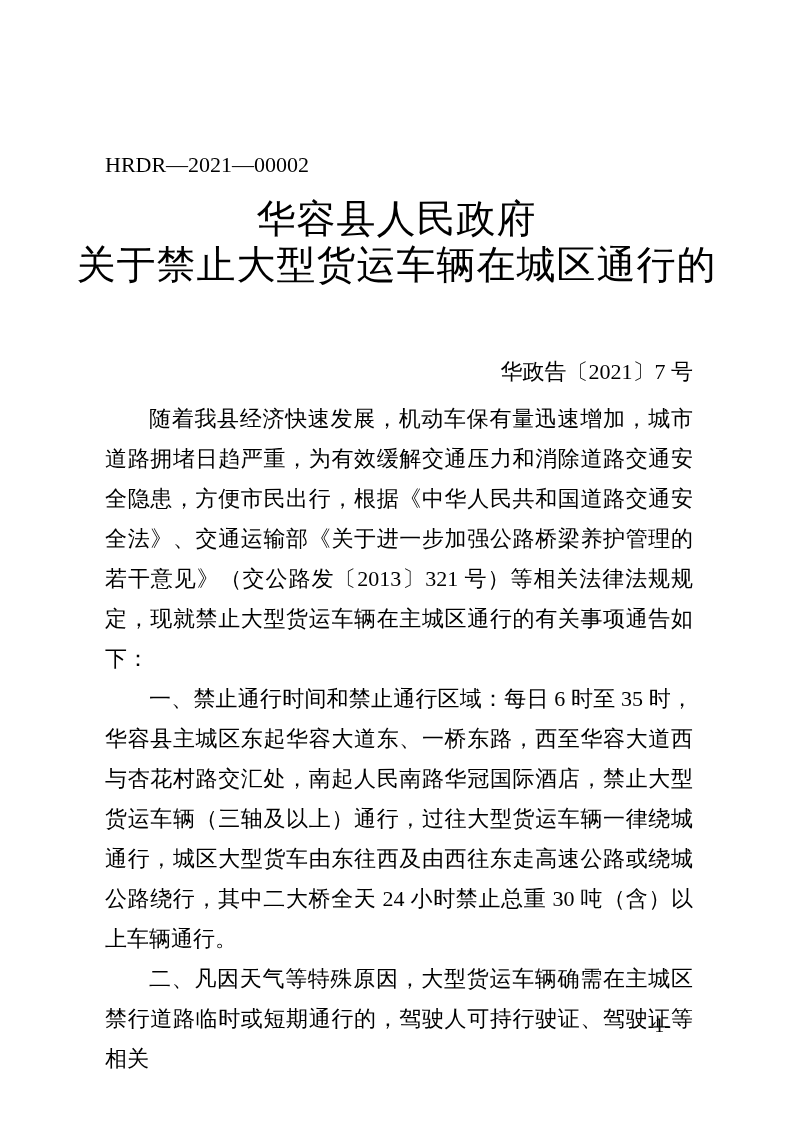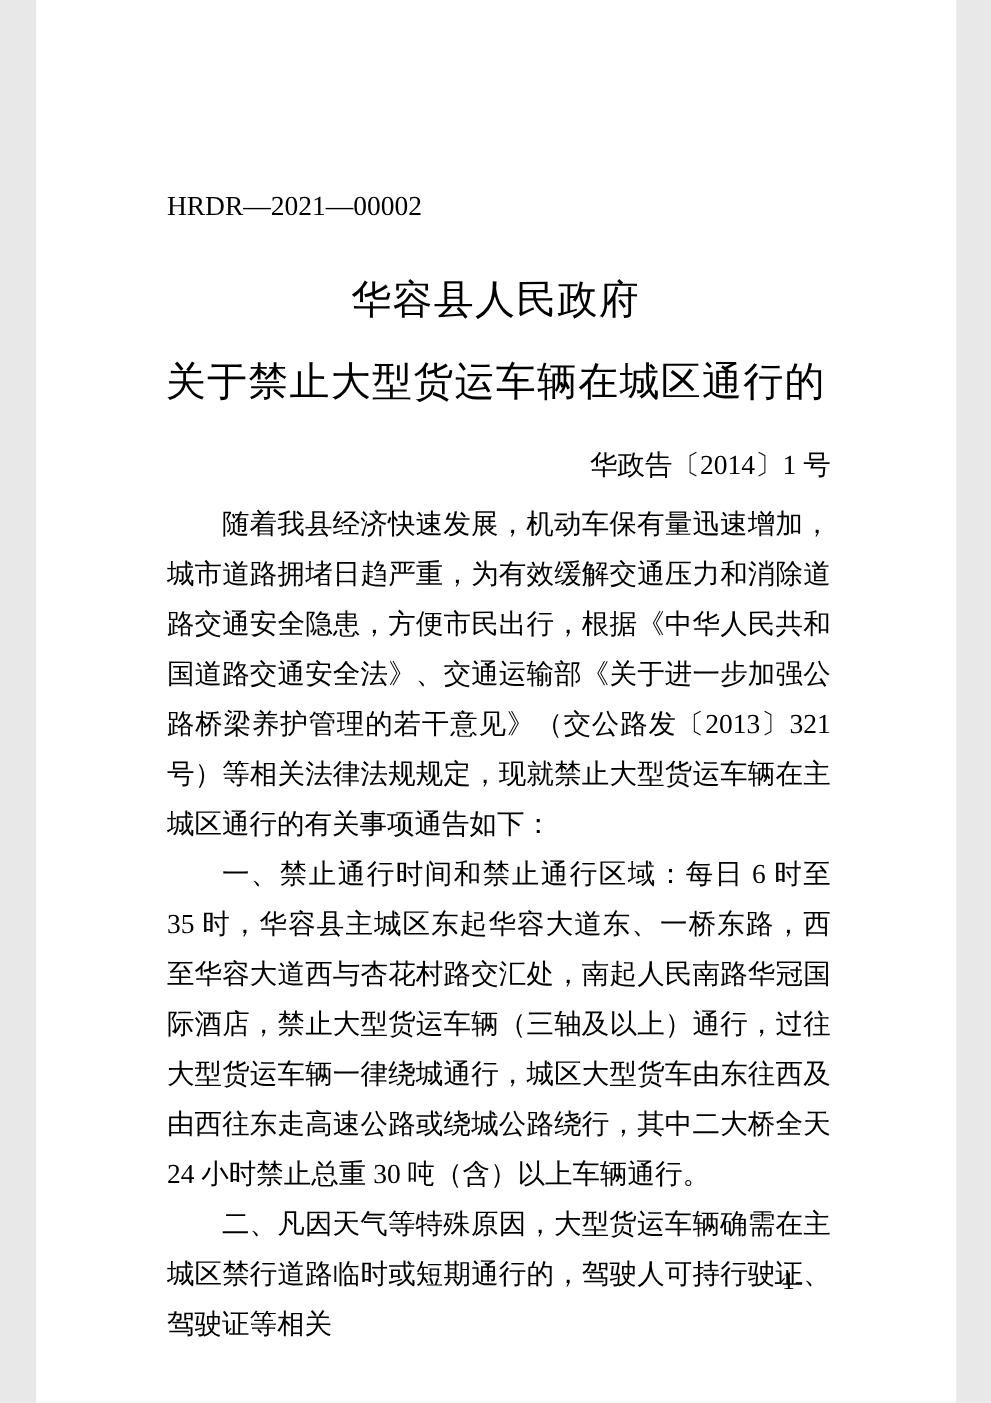--- a/index.html
+++ b/index.html
@@ -1,18 +1,18 @@
 <!DOCTYPE html>
 <html lang="zh"><head>
 <meta charset="utf-8">
 <style>
   html, body { margin: 0; padding: 0; background: #e8e8e8; }
   .page {
     position: relative;
-    width: 736px;
+    width: 793px;
     height: 1122px;
     margin: 0 auto;
     background: #ffffff;
     color: #000000;
     font-family: "Liberation Serif", "DejaVu Serif", serif;
     overflow: hidden;
   }
   .doc-id {
     position: absolute;
     left: 105px;
@@ -22,25 +22,24 @@
     white-space: nowrap;
   }
   .title-block {
     position: absolute;
     left: 0;
     top: 196px;
     width: 100%;
     text-align: center;
   }
   .title-line {
-    font-size: 32px;
+    font-size: 39px;
     line-height: 46px;
     letter-spacing: 1px;
     white-space: pre;
-    margin-top: 20px;
   }
   .doc-number {
     position: absolute;
     top: 356px;
     right: 100px;
     font-size: 22px;
     line-height: 32px;
     white-space: pre;
   }
   .body-text {
@@ -70,21 +69,21 @@
 
 <div class="page">
 
   <div class="doc-id">HRDR—2021—00002</div>
 
   <div class="title-block">
     <div class="title-line">华容县人民政府</div>
     <div class="title-line">关于禁止大型货运车辆在城区通行的</div>
   </div>
 
-  <div class="doc-number">华政告〔2014〕1 号</div>
+  <div class="doc-number">华政告〔2021〕7 号</div>
 
   <div class="body-text">
     <p>随着我县经济快速发展，机动车保有量迅速增加，城市道路拥堵日趋严重，为有效缓解交通压力和消除道路交通安全隐患，方便市民出行，根据《中华人民共和国道路交通安全法》、交通运输部《关于进一步加强公路桥梁养护管理的若干意见》（交公路发〔2013〕321 号）等相关法律法规规定，现就禁止大型货运车辆在主城区通行的有关事项通告如下：</p>
     <p>一、禁止通行时间和禁止通行区域：每日 6 时至 35 时，华容县主城区东起华容大道东、一桥东路，西至华容大道西与杏花村路交汇处，南起人民南路华冠国际酒店，禁止大型货运车辆（三轴及以上）通行，过往大型货运车辆一律绕城通行，城区大型货车由东往西及由西往东走高速公路或绕城公路绕行，其中二大桥全天 24 小时禁止总重 30 吨（含）以上车辆通行。</p>
     <p>二、凡因天气等特殊原因，大型货运车辆确需在主城区禁行道路临时或短期通行的，驾驶人可持行驶证、驾驶证等相关</p>
   </div>
 
   <div class="page-number">-1-</div>
 
 </div>

